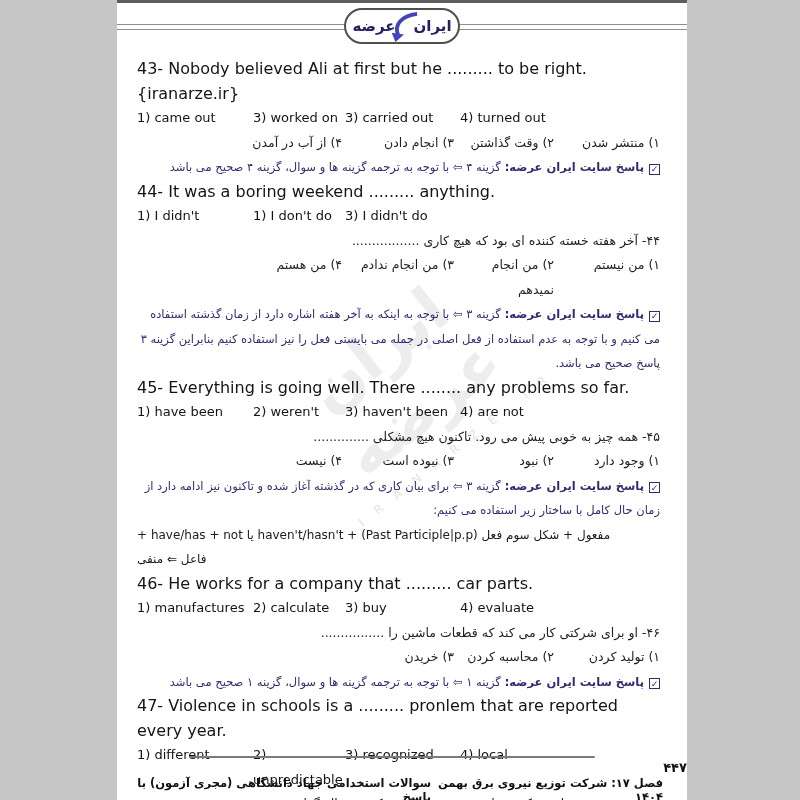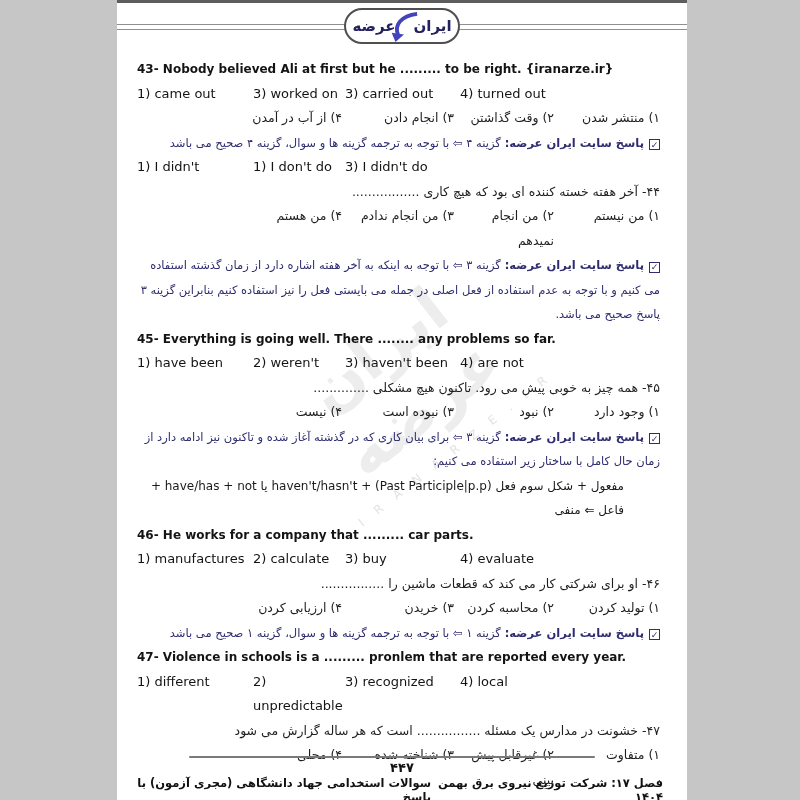--- a/index.html
+++ b/index.html
@@ -28,37 +28,37 @@
   
   .watermark{
     position:absolute;top:300px;left:120px;width:340px;z-index:0;
     transform:rotate(-38deg);text-align:center;pointer-events:none;
   }
   .wm-brand{font-size:62px;font-weight:bold;color:#ededed;direction:rtl;}
   .wm-domain{font-size:12px;letter-spacing:6px;color:#e3e3e3;margin-top:10px;}
   
   .content{position:absolute;left:20px;right:27px;top:54px;z-index:1;}
   .row{line-height:24.5px;font-size:12.5px;}
-  .en-q{font-weight:bold;font-size:12px;color:#141414;}
+  .en-q{font-weight:normal;font-size:16px;color:#141414;}
   .en-opts{display:flex;font-size:13px;color:#141414;}
   .eo1{width:116px;}.eo2{width:92px;}.eo3{width:115px;}.eo4{flex:1;}
   .fa-q{color:#1f1f1f;text-align:right;}
   .fa-opts{display:flex;color:#1f1f1f;}
   .fo1{width:106px;}.fo2{width:100px;}.fo3{width:112px;}.fo4{flex:1;}
   .answer{color:#2f2d70;font-size:11.5px;text-align:right;}
   .ans-label{font-weight:bold;margin-left:4px;}
   .cbx{
     display:inline-flex;align-items:center;justify-content:center;
     width:11px;height:11px;border:1.5px solid #2f2d70;box-sizing:border-box;
     font-size:9px;font-weight:bold;margin-left:5px;vertical-align:-1px;color:#2f2d70;
   }
-  .formula{color:#1a1a1a;font-size:12px;text-align:right;padding-left:0;padding-right:36px;}
+  .formula{color:#1a1a1a;font-size:12px;text-align:left;padding-left:0;padding-right:36px;}
   
   .footer-rule{position:absolute;left:72px;top:753px;width:406px;height:2px;background:#7a7a7a;border-radius:2px;z-index:1;}
-  .page-num{position:absolute;top:757px;left:0;width:100%;text-align:center;font-weight:bold;font-size:13px;color:#111;z-index:1;}
+  .page-num{position:absolute;top:757px;left:0;width:100%;text-align:right;font-weight:bold;font-size:13px;color:#111;z-index:1;}
   .footer-texts{
     position:absolute;top:773px;left:20px;right:24px;display:flex;justify-content:space-between;
     font-weight:bold;font-size:11.5px;color:#111;z-index:1;
   }
 </style>
 </head>
 <body>
 
 <div class="page">
 
@@ -94,20 +94,21 @@
         <span class="fo2">۲) وقت گذاشتن</span>
         <span class="fo3">۳) انجام دادن</span>
         <span class="fo4">۴) از آب در آمدن</span>
       </div>
       <div class="row answer" dir="rtl">
         <span class="cbx">✓</span><span class="ans-label">پاسخ سایت ایران عرضه:</span><span>گزینه ۴ ⇦ با توجه به ترجمه گزینه ها و سوال، گزینه ۴ صحیح می باشد</span>
       </div>
     </section>
 
     <section>
+      <div class="row en-q">44- It was a boring weekend ......... anything.</div>
       <div class="row en-opts">
         <span class="eo1">1) I didn't</span>
         <span class="eo2">1) I don't do</span>
         <span class="eo3">3) I didn't do</span>
       </div>
       <div class="row fa-q" dir="rtl">۴۴- آخر هفته خسته کننده ای بود که هیچ کاری .................</div>
       <div class="row fa-opts" dir="rtl">
         <span class="fo1">۱) من نیستم</span>
         <span class="fo2">۲) من انجام نمیدهم</span>
         <span class="fo3">۳) من انجام ندادم</span>
@@ -145,21 +146,20 @@
         <span class="eo1">1) manufactures</span>
         <span class="eo2">2) calculate</span>
         <span class="eo3">3) buy</span>
         <span class="eo4">4) evaluate</span>
       </div>
       <div class="row fa-q" dir="rtl">۴۶- او برای شرکتی کار می کند که قطعات ماشین را ................</div>
       <div class="row fa-opts" dir="rtl">
         <span class="fo1">۱) تولید کردن</span>
         <span class="fo2">۲) محاسبه کردن</span>
         <span class="fo3">۳) خریدن</span>
-        <span class="fo4">۴) ارزیابی کردن</span>
       </div>
       <div class="row answer" dir="rtl">
         <span class="cbx">✓</span><span class="ans-label">پاسخ سایت ایران عرضه:</span><span>گزینه ۱ ⇦ با توجه به ترجمه گزینه ها و سوال، گزینه ۱ صحیح می باشد</span>
       </div>
     </section>
 
     <section>
       <div class="row en-q">47- Violence in schools is a ......... pronlem that are reported every year.</div>
       <div class="row en-opts">
         <span class="eo1">1) different</span>

